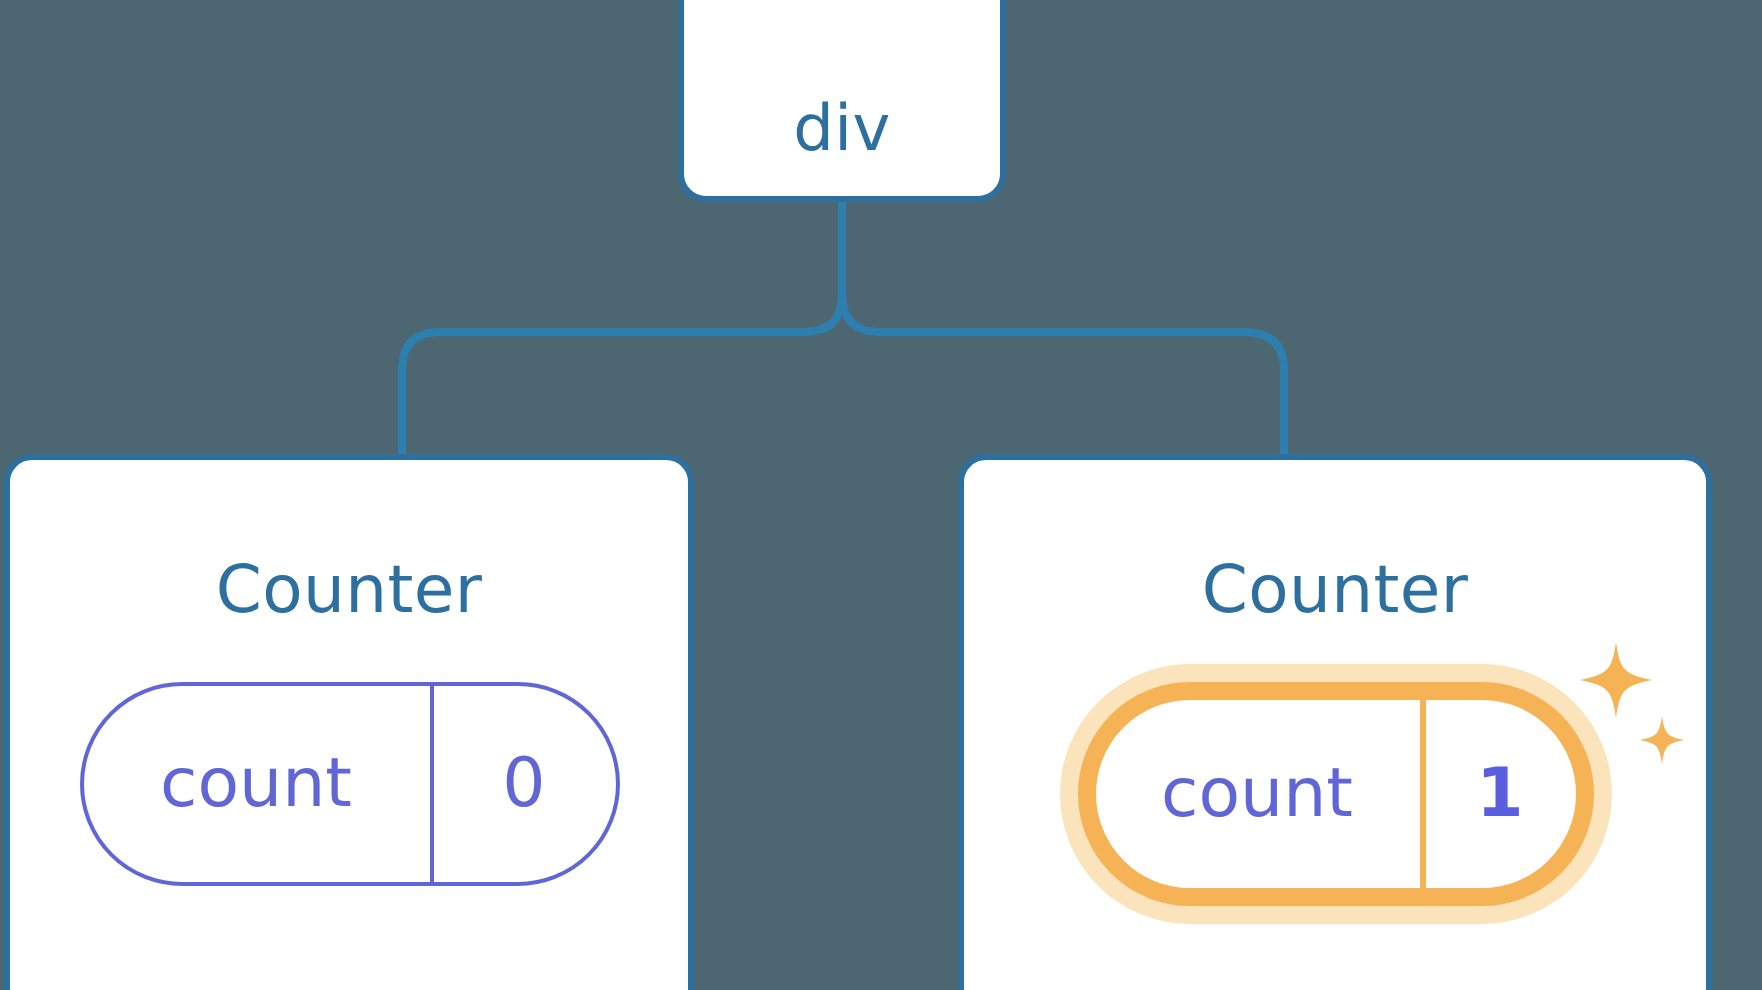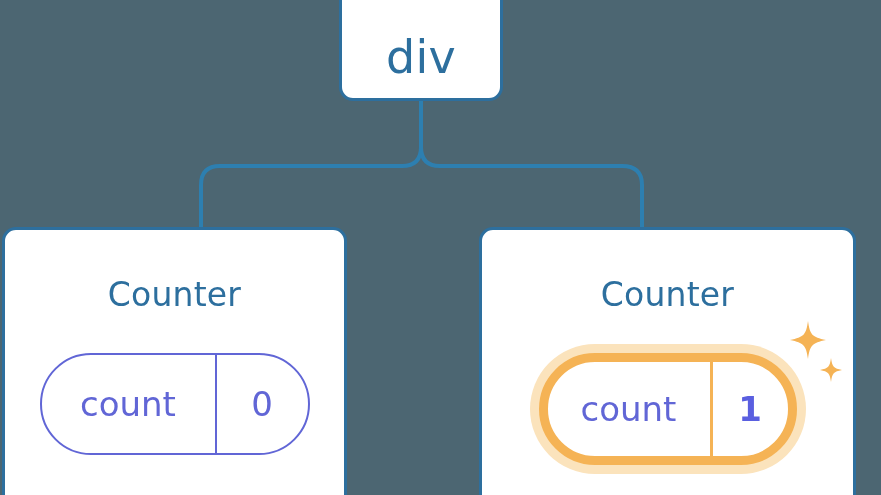--- a/index.html
+++ b/index.html
@@ -53,21 +53,21 @@
     border-radius: 14px;
     display: flex;
     flex-direction: column;
     align-items: center;
   }
   .node-child.left  { left: 2px;   width: 345px; }
   .node-child.right { left: 479px; width: 377px; }
 
   .node-label {
     color: #2d6f9e;
-    font-size: 46px;
+    font-size: 32px;
     font-weight: 400;
     letter-spacing: 0.2px;
     line-height: 1;
     white-space: nowrap;
   }
   .node-child .node-label {
     font-size: 33px;
     margin-top: 48px;
     text-align: center;
   }
@@ -79,21 +79,20 @@
     display: flex;
     align-items: center;
     justify-content: center;
   }
   .pill {
     position: relative;
     display: flex;
     align-items: stretch;
     background: #ffffff;
     box-sizing: border-box;
-    margin-top: 12px;
   }
   .pill-plain {
     width: 270px;
     height: 102px;
     border: 2px solid #6166d6;
     border-radius: 51px;
   }
   .pill-highlight {
     width: 258px;
     height: 112px;

